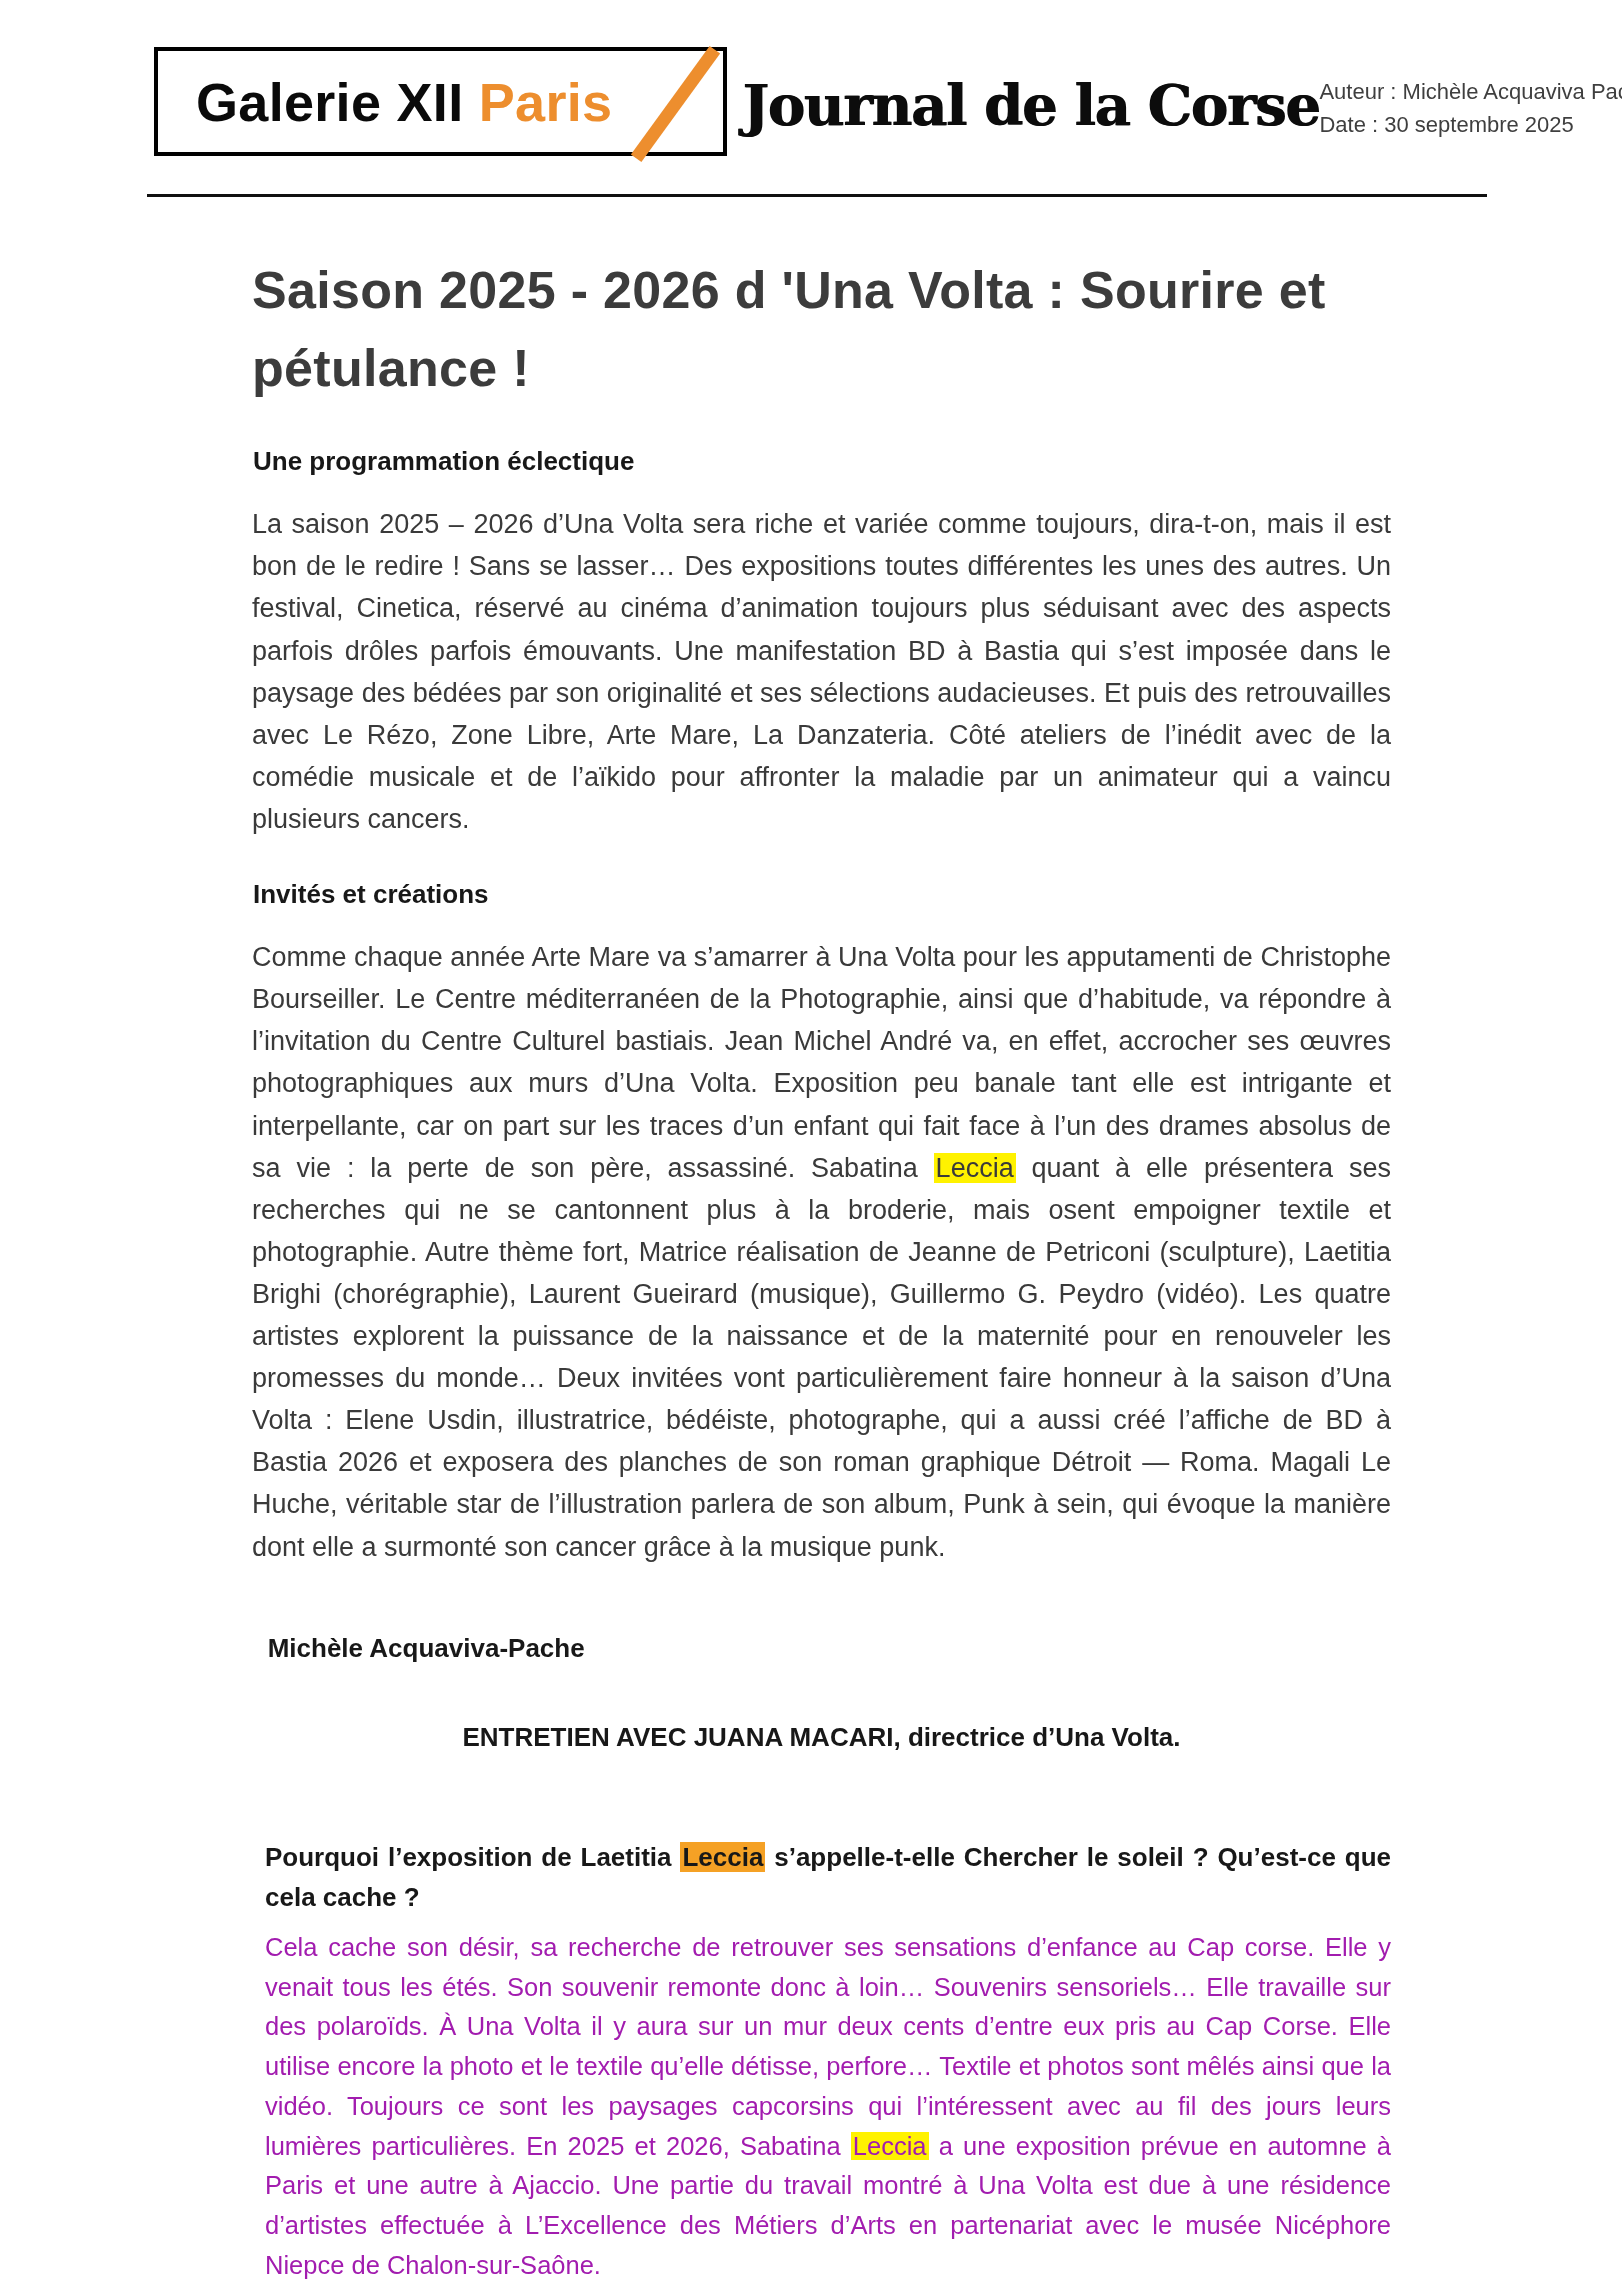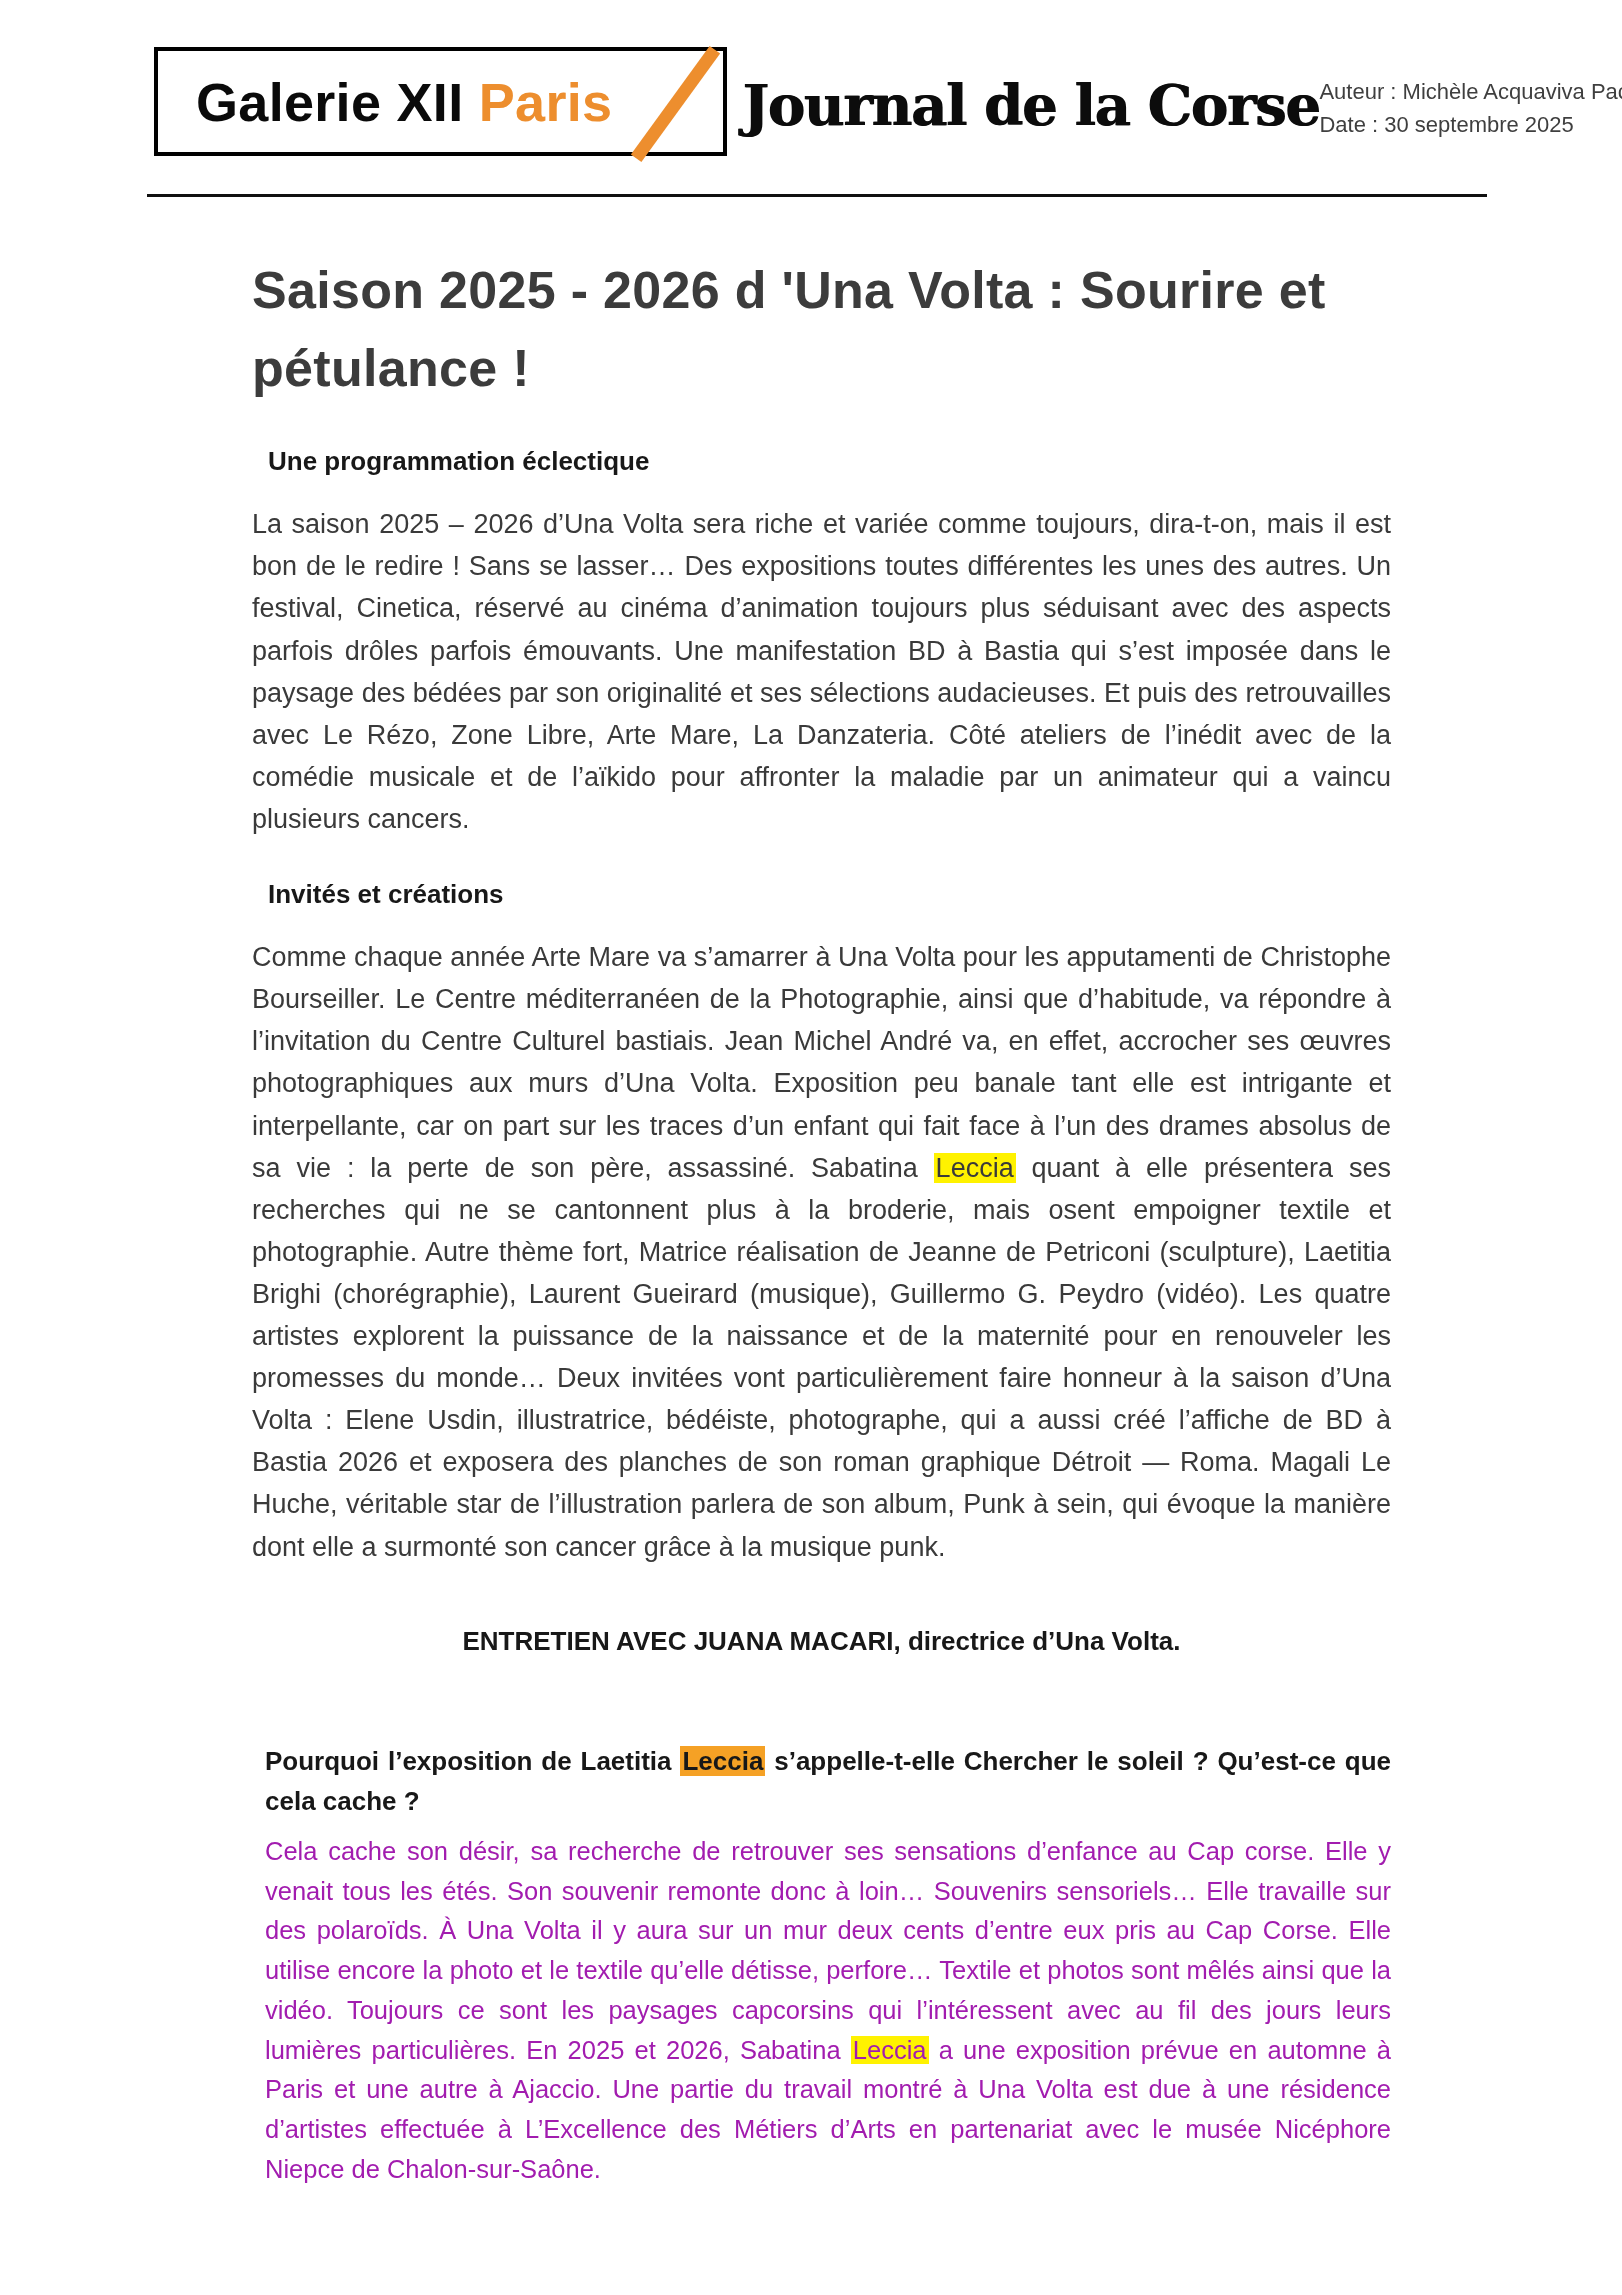--- a/index.html
+++ b/index.html
@@ -71,21 +71,21 @@
 
   .article-title {
     margin: 0;
     font-size: 52px;
     font-weight: 700;
     color: #3c3c3c;
     line-height: 1.5;
     letter-spacing: 0.3px;
   }
   .section-heading {
-    margin: 39px 16px 0;
+    margin: 39px 1px 0;
     font-size: 26px;
     font-weight: 700;
     color: #181818;
   }
   .body-par {
     margin: 26px 0 0;
     font-size: 27px;
     line-height: 1.56;
     text-align: justify;
     color: #3a3a3a;
@@ -145,20 +145,21 @@
   <div class="article">
 
     <h1 class="article-title">Saison 2025 - 2026 d 'Una Volta : Sourire et pétulance !</h1>
 
     <h2 class="section-heading">Une programmation éclectique</h2>
     <p class="body-par">La saison 2025 – 2026 d’Una Volta sera riche et variée comme toujours, dira-t-on, mais il est bon de le redire ! Sans se lasser… Des expositions toutes différentes les unes des autres. Un festival, Cinetica, réservé au cinéma d’animation toujours plus séduisant avec des aspects parfois drôles parfois émouvants. Une manifestation BD à Bastia qui s’est imposée dans le paysage des bédées par son originalité et ses sélections audacieuses. Et puis des retrouvailles avec Le Rézo, Zone Libre, Arte Mare, La Danzateria. Côté ateliers de l’inédit avec de la comédie musicale et de l’aïkido pour affronter la maladie par un animateur qui a vaincu plusieurs cancers.</p>
 
     <h2 class="section-heading">Invités et créations</h2>
     <p class="body-par"><span>Comme chaque année Arte Mare va s’amarrer à Una Volta pour les apputamenti de Christophe Bourseiller. Le Centre méditerranéen de la Photographie, ainsi que d’habitude, va répondre à l’invitation du Centre Culturel bastiais. Jean Michel André va, en effet, accrocher ses œuvres photographiques aux murs d’Una Volta. Exposition peu banale tant elle est intrigante et interpellante, car on part sur les traces d’un enfant qui fait face à l’un des drames absolus de sa vie : la perte de son père, assassiné. Sabatina </span><span class="hl-yellow">Leccia</span><span> quant à elle présentera ses recherches qui ne se cantonnent plus à la broderie, mais osent empoigner textile et photographie. Autre thème fort, Matrice réalisation de Jeanne de Petriconi (sculpture), Laetitia Brighi (chorégraphie), Laurent Gueirard (musique), Guillermo G. Peydro (vidéo). Les quatre artistes explorent la puissance de la naissance et de la maternité pour en renouveler les promesses du monde… Deux invitées vont particulièrement faire honneur à la saison d’Una Volta : Elene Usdin, illustratrice, bédéiste, photographe, qui a aussi créé l’affiche de BD à Bastia 2026 et exposera des planches de son roman graphique Détroit — Roma. Magali Le Huche, véritable star de l’illustration parlera de son album, Punk à sein, qui évoque la manière dont elle a surmonté son cancer grâce à la musique punk.</span></p>
 
+    <div class="byline">Michèle Acquaviva-Pache</div>
 
     <div class="interview-heading">ENTRETIEN AVEC JUANA MACARI, directrice d’Una Volta.</div>
 
     <div class="interview">
       <p class="question"><span>Pourquoi l’exposition de Laetitia </span><span class="hl-orange">Leccia</span><span> s’appelle-t-elle Chercher le soleil ? Qu’est-ce que cela cache ?</span></p>
       <p class="answer"><span>Cela cache son désir, sa recherche de retrouver ses sensations d’enfance au Cap corse. Elle y venait tous les étés. Son souvenir remonte donc à loin… Souvenirs sensoriels… Elle travaille sur des polaroïds. À Una Volta il y aura sur un mur deux cents d’entre eux pris au Cap Corse. Elle utilise encore la photo et le textile qu’elle détisse, perfore… Textile et photos sont mêlés ainsi que la vidéo. Toujours ce sont les paysages capcorsins qui l’intéressent avec au fil des jours leurs lumières particulières. En 2025 et 2026, Sabatina </span><span class="hl-yellow">Leccia</span><span> a une exposition prévue en automne à Paris et une autre à Ajaccio. Une partie du travail montré à Una Volta est due à une résidence d’artistes effectuée à L’Excellence des Métiers d’Arts en partenariat avec le musée Nicéphore Niepce de Chalon-sur-Saône.</span></p>
     </div>
 
   </div>
 </div>

